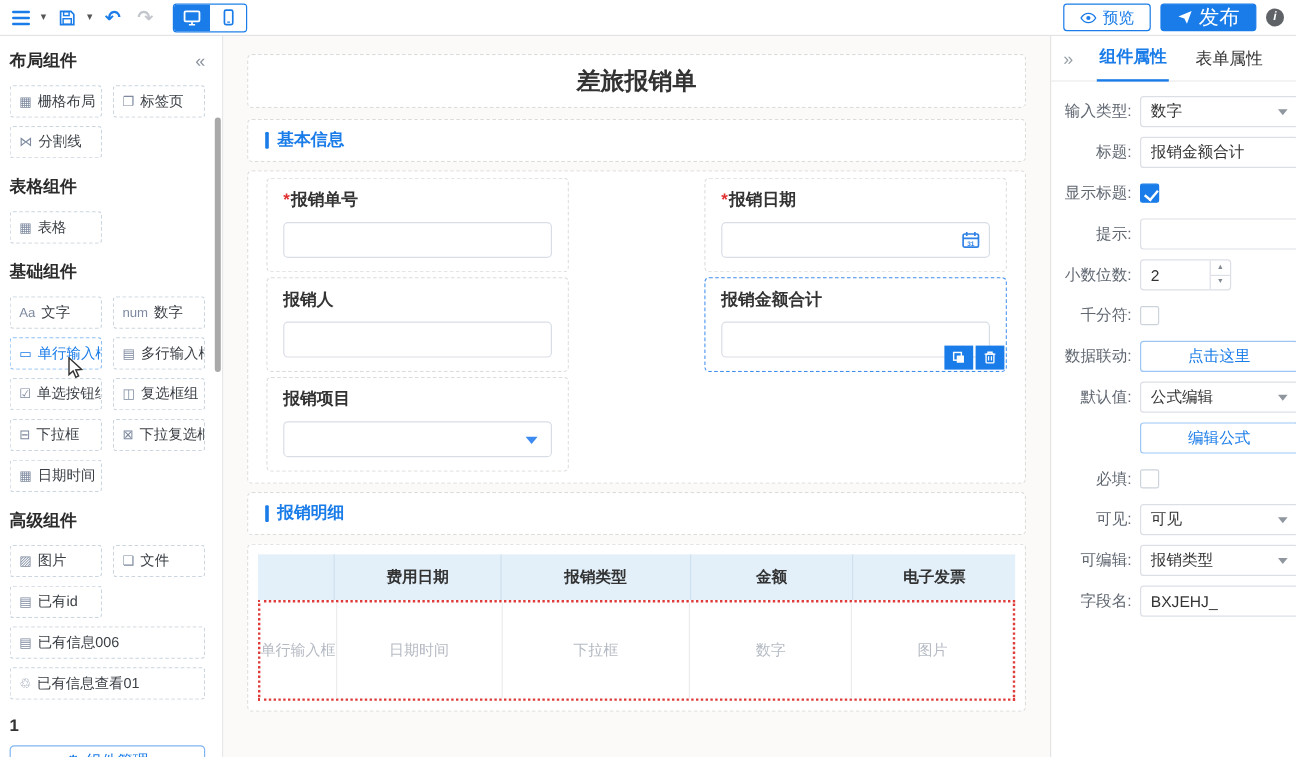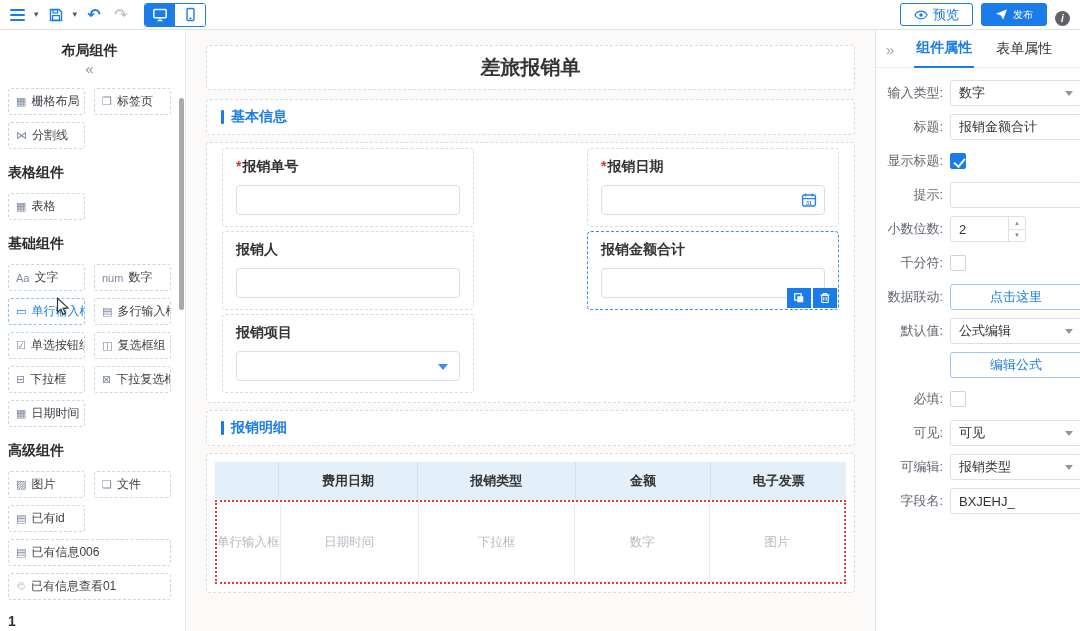--- a/index.html
+++ b/index.html
@@ -13,35 +13,35 @@
   .tb-left { display:flex; align-items:center; gap:7px; }
   .hamburger { display:inline-flex; flex-direction:column; gap:3px; cursor:pointer; padding:2px; }
   .hamburger i { width:15px; height:2px; background:#1a7ce8; border-radius:1px; }
   .caret { font-size:9px; color:#555; line-height:1; }
   .tb-ic { display:inline-flex; align-items:center; justify-content:center; width:20px; height:20px; }
   .glyph-undo { font-size:16px; color:#1a7ce8; font-weight:bold; }
   .glyph-redo { font-size:16px; color:#c2c6cc; font-weight:bold; }
   .seg { display:flex; border:1px solid #1a7ce8; border-radius:3px; overflow:hidden; margin-left:6px; }
   .seg .opt { width:30px; height:22px; display:flex; align-items:center; justify-content:center; background:#fff; color:#1a7ce8; }
   .seg .opt.active { background:#1a7ce8; color:#fff; }
-  .tb-right { display:flex; align-items:flex-end; gap:8px; }
+  .tb-right { display:flex; align-items:center; gap:8px; }
   .btn-outline { display:flex; align-items:center; gap:5px; height:23px; padding:0 13px; border:1px solid #1a7ce8;
                  border-radius:3px; color:#1a7ce8; background:#fff; font-size:13px; cursor:pointer; }
   .btn-solid { display:flex; align-items:center; gap:5px; height:23px; padding:0 13px; border:1px solid #1a7ce8;
-               border-radius:3px; color:#fff; background:#1a7ce8; font-size:10px; cursor:pointer; }
+               border-radius:3px; color:#fff; background:#1a7ce8; font-size:17px; cursor:pointer; }
   .info-circle { width:15px; height:15px; border-radius:50%; background:#5f6368; color:#fff; font-size:10px;
                  font-weight:bold; display:flex; align-items:center; justify-content:center; font-style:italic; }
 
   
   .main { display:flex; height:601px; }
 
   
   .sidebar { width:186px; flex:0 0 186px; background:#fff; border-right:1px solid #e8e8e8;
              position:relative; padding:12px 14px 0 8px; overflow:hidden; }
-  .sb-title-row { display:flex; align-items:center; justify-content:space-between; margin-bottom:11px;flex-direction:column; }
+  .sb-title-row { display:flex; align-items:center; justify-content:space-between; margin-bottom:11px; }
   .sb-title { font-size:14px; font-weight:bold; color:#2b2b2b; }
   .sb-collapse { color:#8a929c; font-size:15px; cursor:pointer; }
   .sb-sec { font-size:14px; font-weight:bold; color:#2b2b2b; margin:15px 0 11px; }
   .chip-row { display:flex; gap:9px; margin-bottom:7px; }
   .chip { flex:1; height:27px; display:flex; align-items:center; gap:5px; padding:0 7px;
           border:1px dashed #ccd6e0; border-radius:3px; background:#fff; font-size:12px; color:#3a3f45;
           cursor:pointer; white-space:nowrap; overflow:hidden; }
   .chip.single { flex:0 0 77px; }
   .chip .ic { font-size:11px; color:#7d8aa0; flex:0 0 auto; }
   .chip.active { color:#1a7ce8; border-color:#8fc0f5; }

